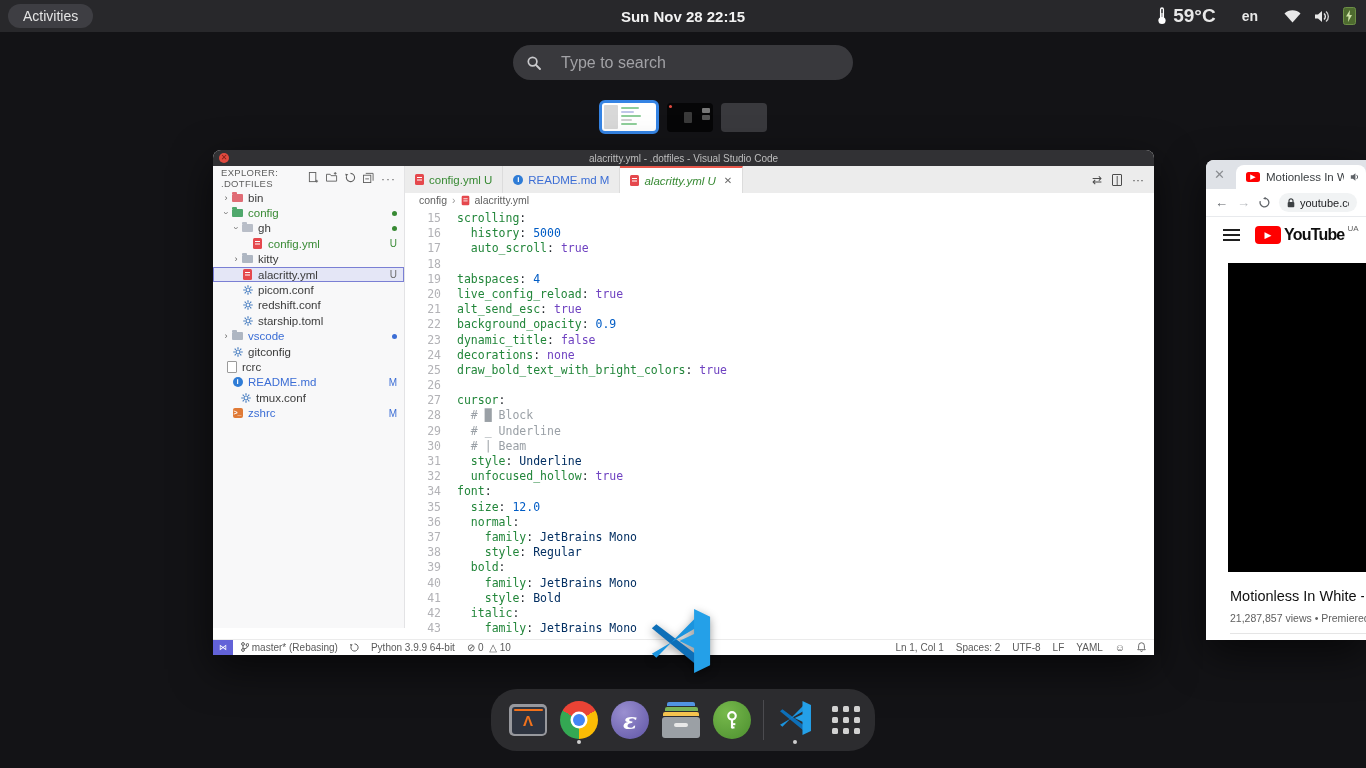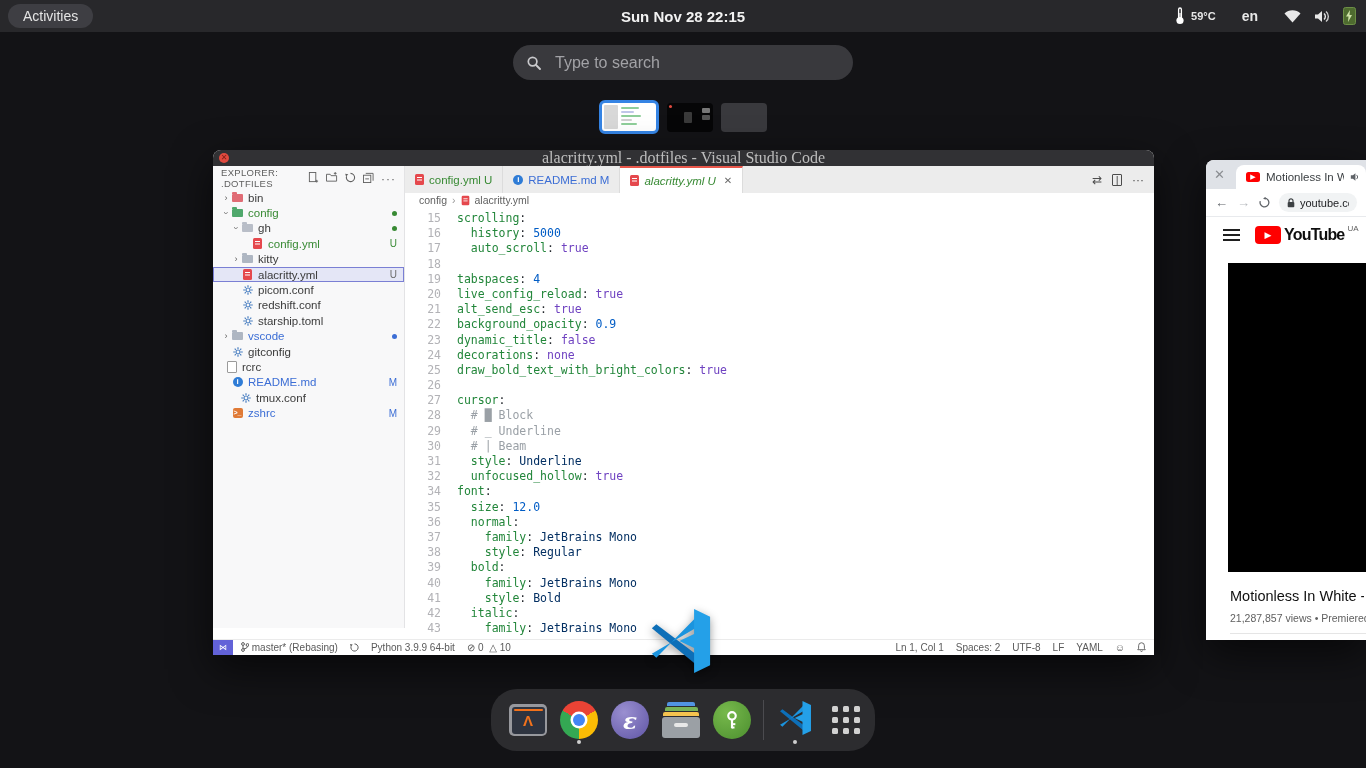--- a/index.html
+++ b/index.html
@@ -7,47 +7,47 @@
     background:#131316;font-family:"Liberation Sans",sans-serif;}
 
   
   .topbar{position:absolute;left:0;top:0;width:100%;height:32px;background:#28282b;
     display:flex;align-items:center;color:#e8e8e8;}
   .activities-pill{position:absolute;left:8px;top:4px;height:24px;padding:0 15px;
     border-radius:999px;background:#3e3e43;color:#e4e4e4;font-size:14px;
     display:flex;align-items:center;cursor:pointer;}
   .clock{position:absolute;left:0;right:0;text-align:center;font-size:15px;font-weight:700;color:#f2f2f2;}
   .tb-right{position:absolute;right:10px;top:0;height:32px;display:flex;align-items:center;gap:14px;}
-  .tb-temp{display:flex;align-items:center;gap:6px;font-size:11px;font-weight:700;}
+  .tb-temp{display:flex;align-items:center;gap:6px;font-size:19px;font-weight:700;}
   .tb-layout{font-size:14px;font-weight:700;margin:0 12px;}
   .tb-icons{display:flex;align-items:center;gap:13px;}
   .batt{width:11px;height:16px;border-radius:2.5px;background:#4e6b2f;border:1px solid #6d8f46;position:relative;}
   .batt svg{position:absolute;left:1px;top:2px;}
 
   
   .search-pill{position:absolute;left:513px;top:45px;width:340px;height:35px;border-radius:18px;
-    background:#39393d;display:flex;align-items:center;padding:0 14px;gap:14px;box-sizing:border-box;}
+    background:#39393d;display:flex;align-items:center;padding:0 14px;gap:20px;box-sizing:border-box;}
   .search-pill .ph{color:#a2a2a6;font-size:16px;}
 
   
   .thumbs{position:absolute;left:0;top:100px;width:100%;display:flex;justify-content:center;align-items:center;gap:8px;}
   .thumb{border-radius:4px;cursor:pointer;}
   .thumb.active{width:54px;height:28px;border:3px solid #3584e4;border-radius:6px;background:#fff;overflow:hidden;position:relative;}
   .thumb.dark{width:46px;height:29px;background:#060607;position:relative;overflow:hidden;}
   .thumb.empty{width:46px;height:29px;background:#39393d;}
   .mini-line{position:absolute;height:1.5px;border-radius:1px;}
 
   
   .window{position:absolute;box-shadow:0 14px 40px rgba(0,0,0,.6);}
 
   
   .vscode{left:213px;top:150px;width:941px;height:505px;background:#fff;border-radius:8px 8px 0 0;}
   .vs-titlebar{position:absolute;left:0;top:0;right:0;height:16px;background:#313134;border-radius:8px 8px 0 0;
     display:flex;align-items:center;justify-content:center;}
-  .vs-title{font-size:16px;color:#bdbdbd;font-family:Liberation Serif, serif;}
+  .vs-title{font-size:10px;color:#bdbdbd;}
   .vs-close{position:absolute;left:6px;top:3px;width:10px;height:10px;border-radius:50%;background:#e04a3f;
     color:#7e1d16;font-size:8px;line-height:10px;text-align:center;cursor:pointer;}
   .vs-sidebar{position:absolute;left:0;top:16px;bottom:27px;width:192px;background:#f8f8f9;border-right:1px solid #e3e3e5;box-sizing:border-box;}
   .vs-exp-head{height:24px;display:flex;align-items:center;padding:0 8px;gap:6px;}
   .vs-exp-title{font-size:9.5px;color:#5f5f5f;letter-spacing:.3px;flex:1;}
   .vs-exp-actions{display:flex;gap:7px;align-items:center;color:#616161;}
   .vs-exp-actions svg,.vs-exp-actions span{cursor:pointer;}
   .tree{font-size:11.5px;color:#3b3b3b;}
   .tree-row{height:15.4px;display:flex;align-items:center;position:relative;cursor:pointer;box-sizing:border-box;}
   .tree-row.sel{background:#e4e6f6;outline:1px solid #7a7fd4;outline-offset:-1px;}

